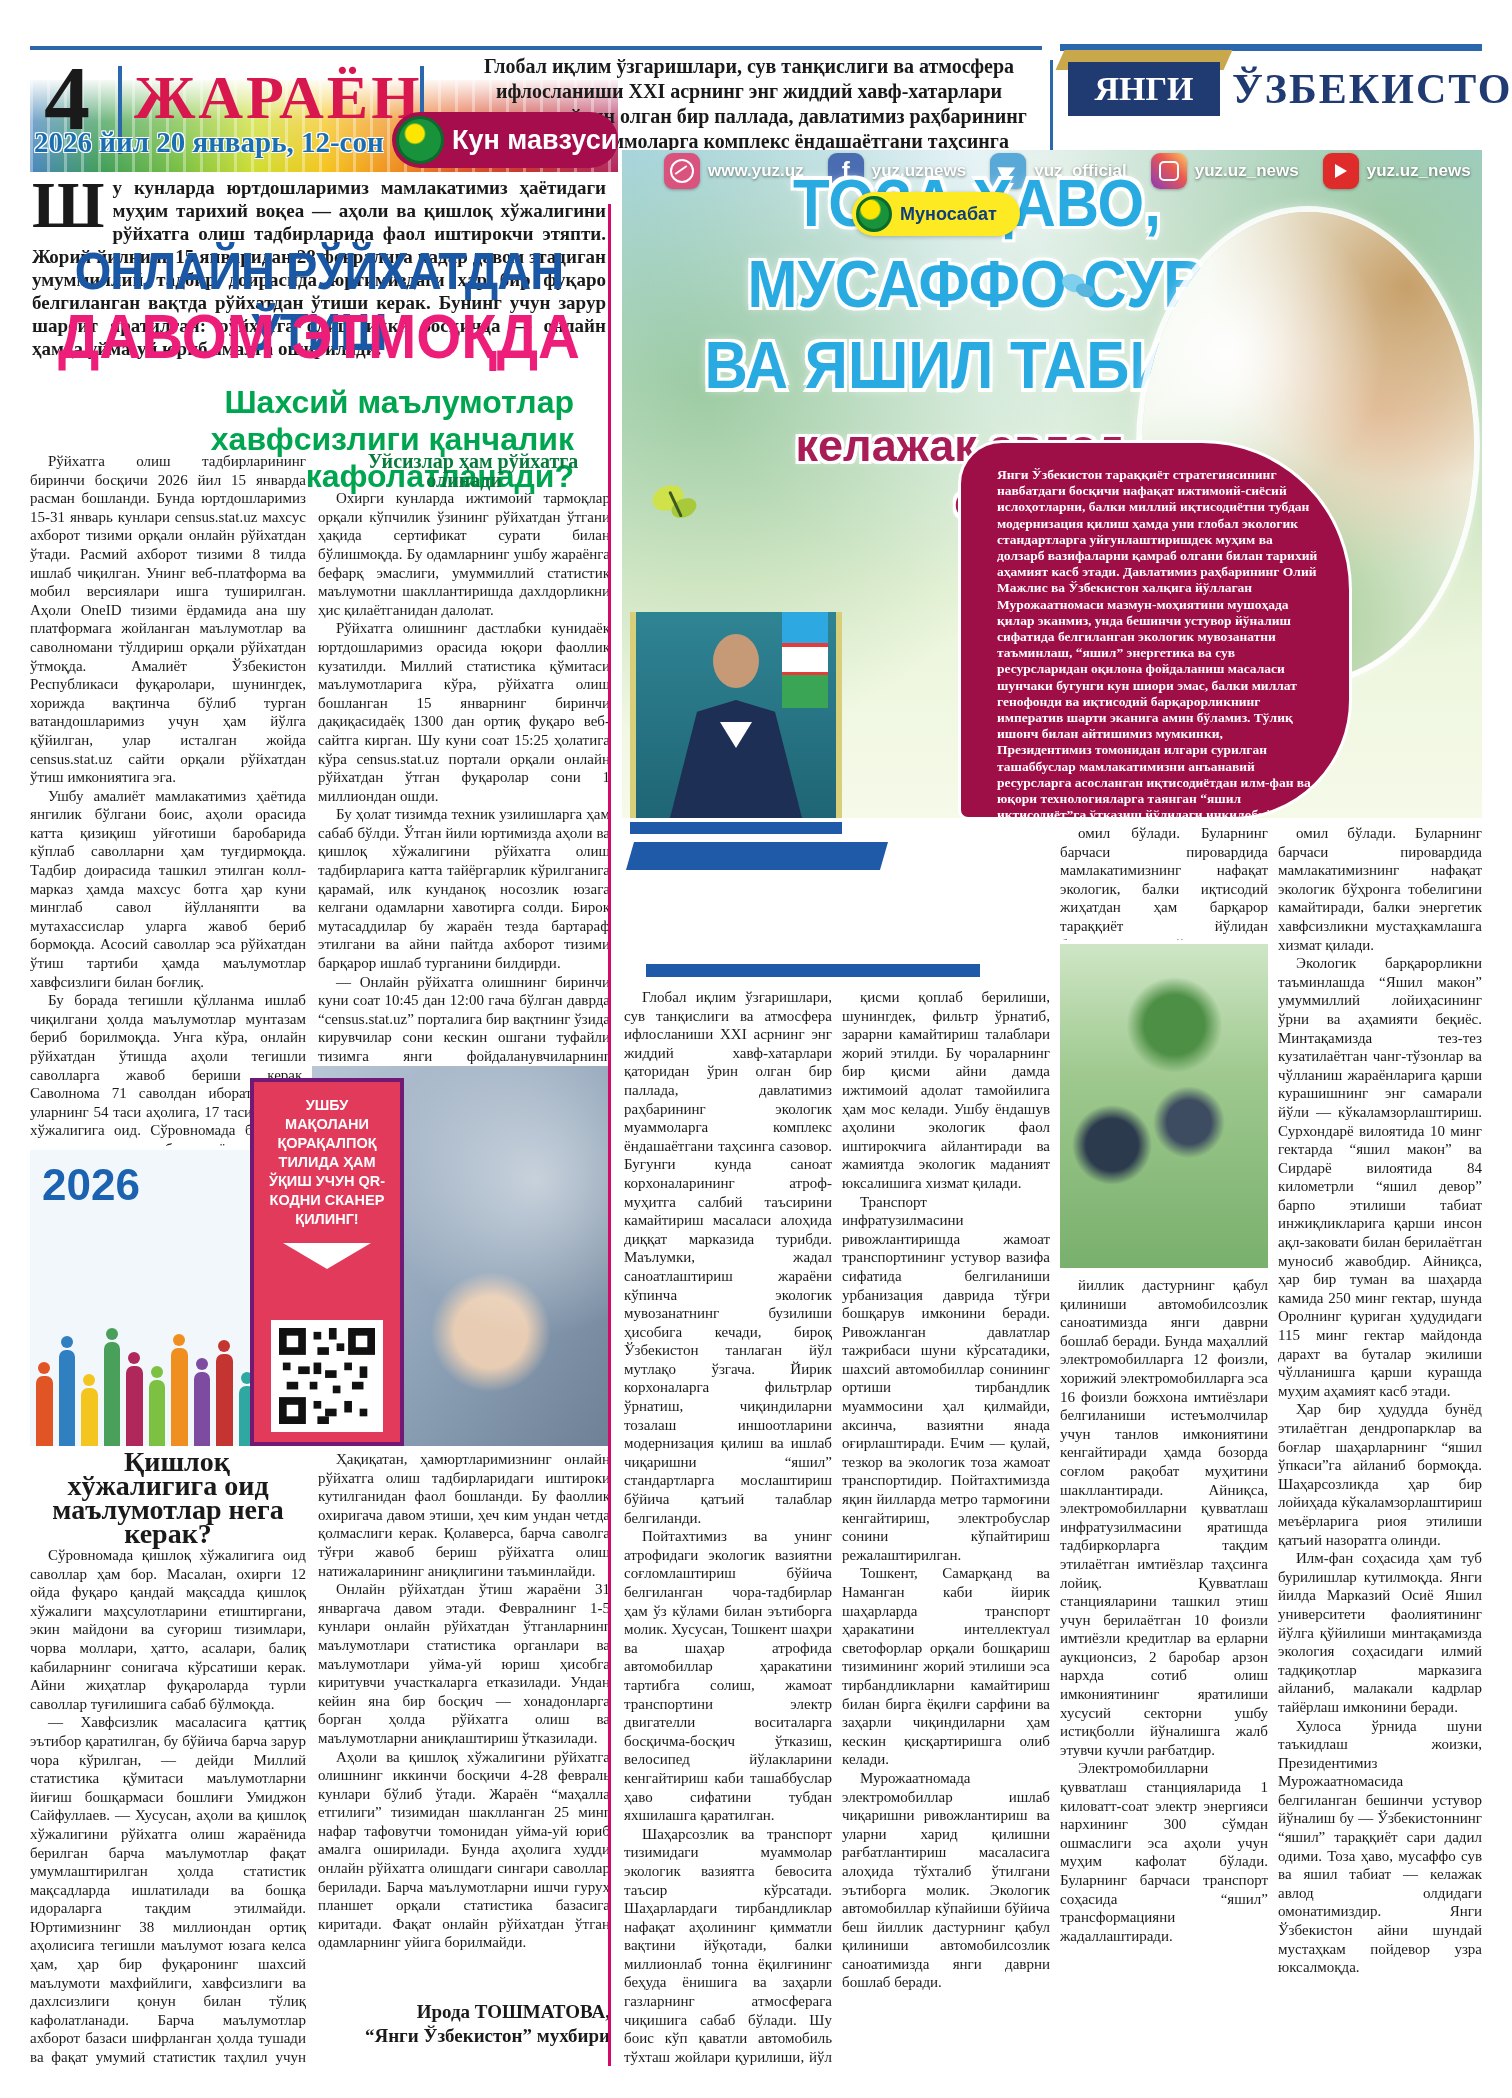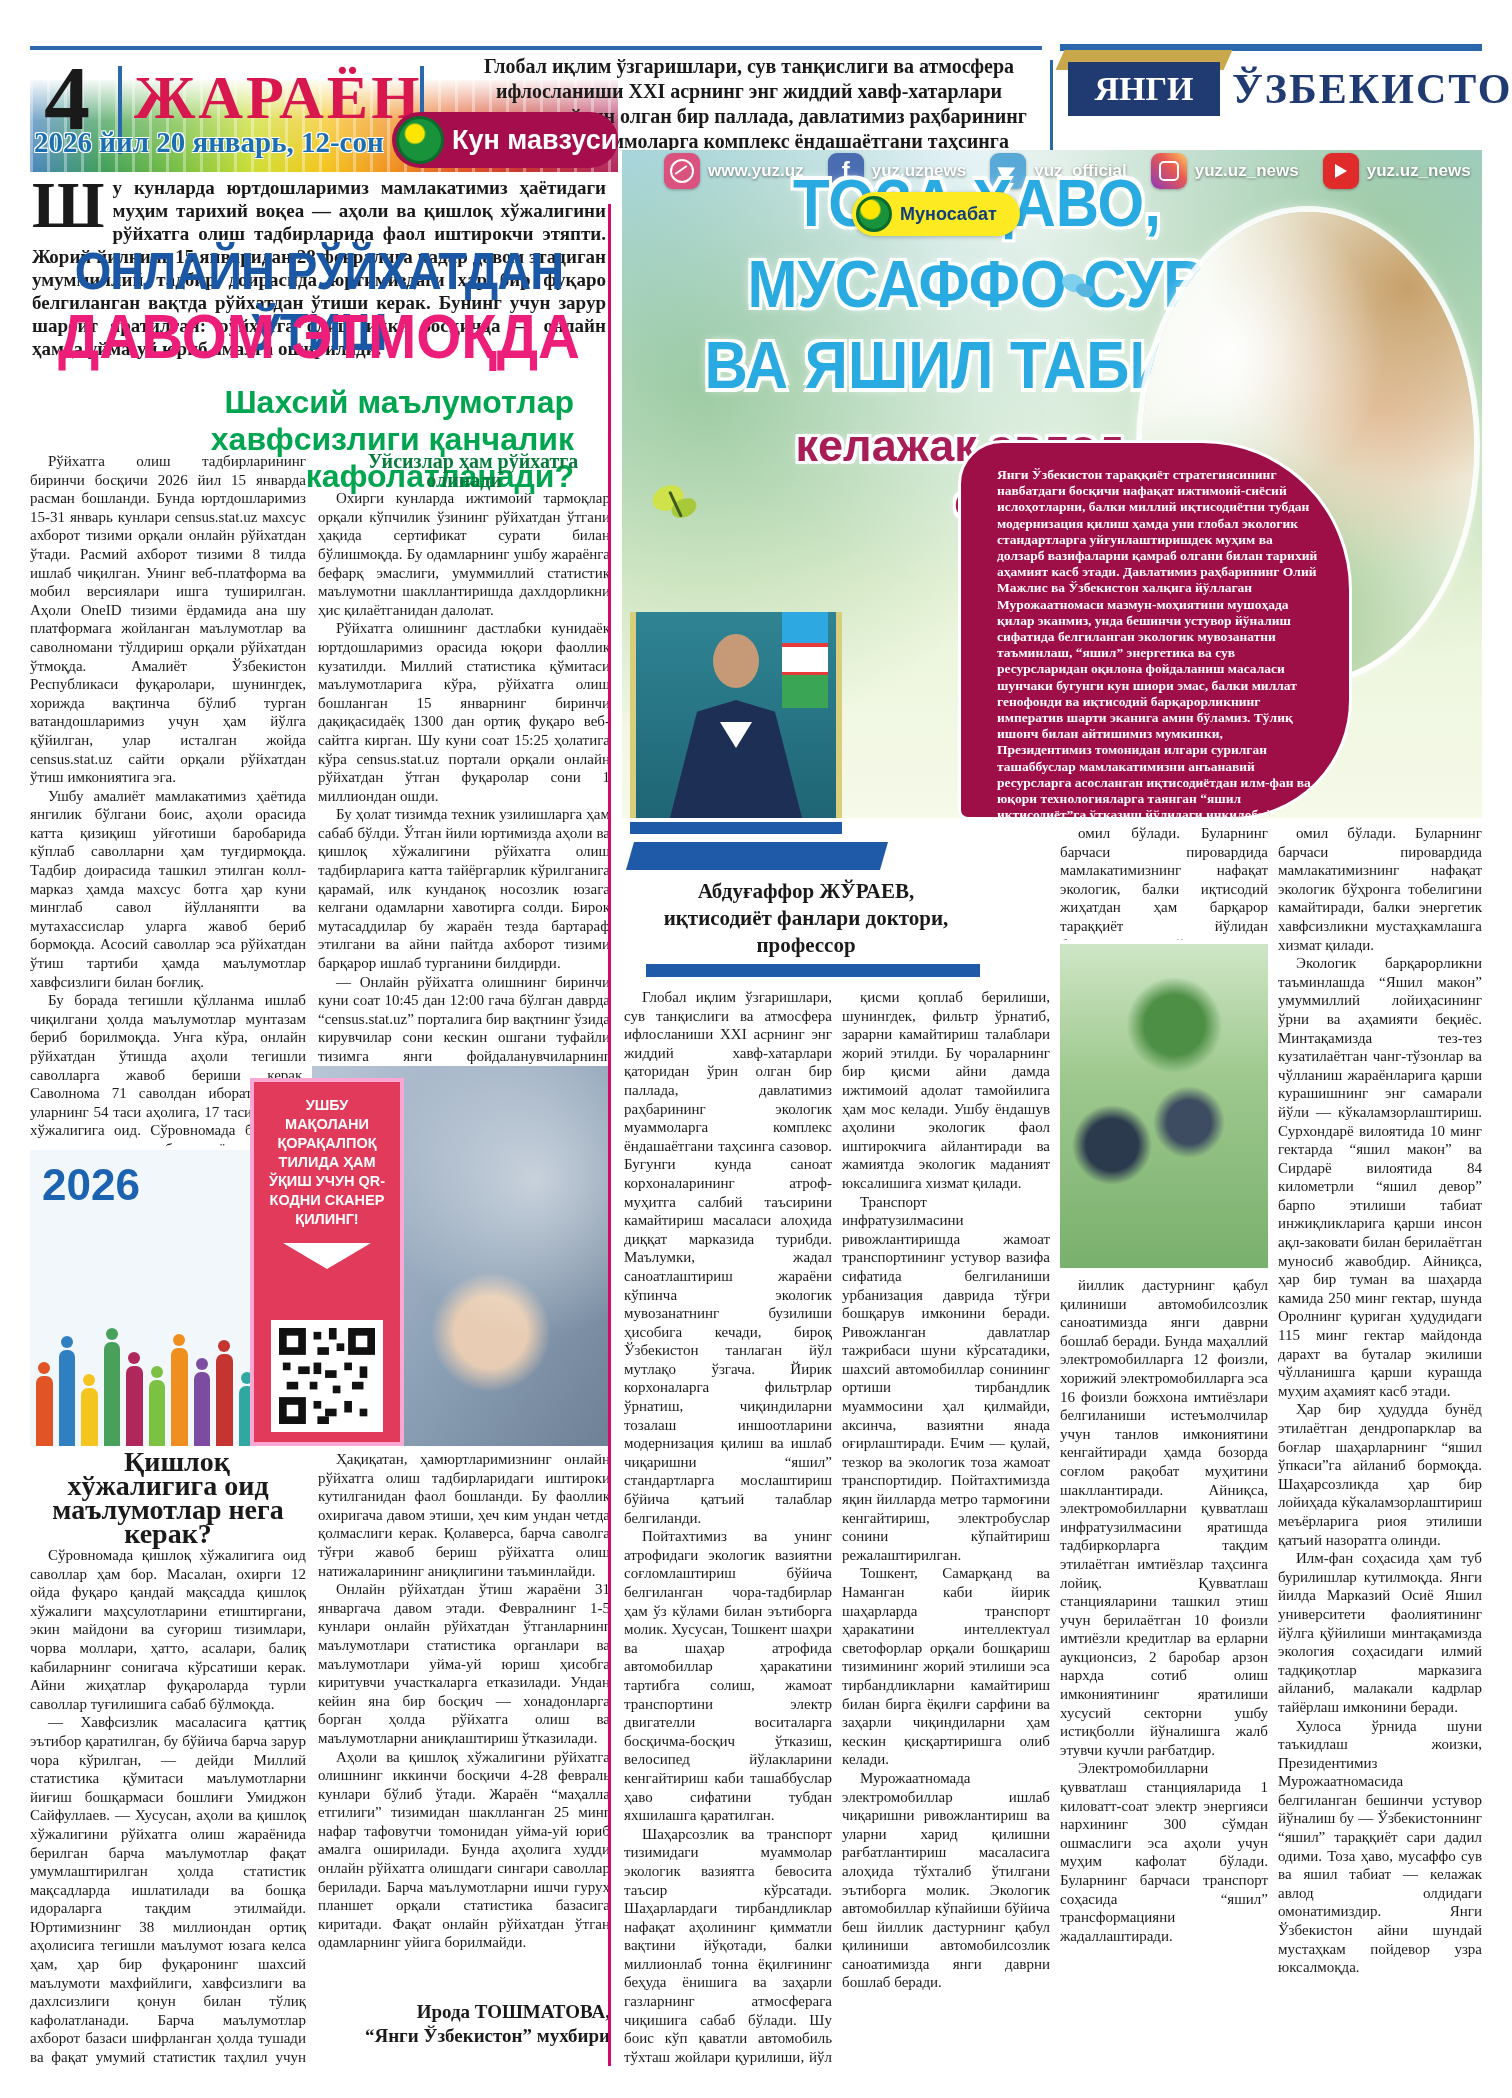--- a/index.html
+++ b/index.html
@@ -52,21 +52,21 @@
      background:
        radial-gradient(circle at 75% 30%,rgba(255,255,255,.5),transparent 45%),
        radial-gradient(circle at 60% 70%,#e8cdb4 0 36px,transparent 60px),
        linear-gradient(125deg,#b9c6d6,#8fa3b8 55%,#6d8096);}
   #illus2026{left:30px;top:1150px;width:276px;height:296px;background:#f2f7fc;overflow:hidden;}
   #year{font-size:44px;font-weight:bold;color:#1b63b0;font-family:"Liberation Sans",sans-serif;margin:10px 0 0 12px;}
   #people-row{position:absolute;bottom:0;left:0;right:0;height:150px;display:flex;align-items:flex-end;gap:6px;padding:0 6px;}
   #people-row i{display:block;flex:1;border-radius:7px 7px 0 0;position:relative;}
   #people-row i::before{content:"";position:absolute;top:-14px;left:50%;transform:translateX(-50%);
      width:12px;height:12px;border-radius:50%;background:inherit;}
-  #qr-box{left:250px;top:1078px;width:154px;height:368px;background:#e23a5b;border:4px solid #f9a8d4;box-sizing:border-box;
+  #qr-box{left:250px;top:1078px;width:154px;height:368px;background:#e23a5b;border:4px solid #701a75;box-sizing:border-box;
      z-index:6;display:flex;flex-direction:column;align-items:center;padding:14px 8px 10px;
      font-family:"Liberation Sans",sans-serif;color:#fff;font-weight:bold;font-size:14.5px;line-height:19px;text-align:center;}
   #qr-arrow{width:0;height:0;border-left:44px solid transparent;border-right:44px solid transparent;border-top:26px solid #fff;margin:14px 0;}
   #qr-code{width:112px;height:112px;background:#fff;margin-top:auto;display:flex;align-items:center;justify-content:center;}
   #s2c1{left:30px;top:1450px;width:276px;height:616px;}
   #s2c2{left:318px;top:1450px;width:292px;height:616px;}
   .black-h{font-weight:bold;font-size:28px;line-height:24px;text-align:center;margin:0 6px 10px;text-indent:0;}
   #s2c2-inner{height:540px;overflow:hidden;}
   #l-byline{text-align:right;font-weight:bold;font-size:19px;line-height:24px;margin-top:10px;}
   
@@ -311,25 +311,20 @@
     <div id="man-photo">
       <span id="flag"></span>
       <span id="man-head"></span>
       <span id="man-shirt"></span>
       <span id="man-body"></span>
     </div>
   </div>
 
   <div class="abs bbar" id="bar1"></div>
   <div class="abs bbar" id="bar2"></div>
-  <div class="abs" id="r-byline">
-    <span>Абдуғаффор ЖЎРАЕВ,</span><br>
-    <span>иқтисодиёт фанлари доктори,</span><br>
-    <span>профессор</span>
-  </div>
   <div class="abs bbar" id="bar3"></div>
 
   <div class="abs col" id="rc1">
       <p>Глобал иқлим ўзгаришлари, сув танқислиги ва атмосфера ифлосланиши XXI асрнинг энг жиддий хавф-хатарлари қаторидан ўрин олган бир паллада, давлатимиз раҳбарининг экологик муаммоларга комплекс ёндашаётгани таҳсинга сазовор. Бугунги кунда саноат корхоналарининг атроф-муҳитга салбий таъсирини камайтириш масаласи алоҳида диққат марказида турибди. Маълумки, жадал саноатлаштириш жараёни кўпинча экологик мувозанатнинг бузилиши ҳисобига кечади, бироқ Ўзбекистон танлаган йўл мутлақо ўзгача. Йирик корхоналарга фильтрлар ўрнатиш, чиқиндиларни тозалаш иншоотларини модернизация қилиш ва ишлаб чиқаришни “яшил” стандартларга мослаштириш бўйича қатъий талаблар белгиланди.</p>
       <p>Пойтахтимиз ва унинг атрофидаги экологик вазиятни соғломлаштириш бўйича белгиланган чора-тадбирлар ҳам ўз кўлами билан эътиборга молик. Хусусан, Тошкент шаҳри ва шаҳар атрофида автомобиллар ҳаракатини тартибга солиш, жамоат транспортини электр двигателли воситаларга босқичма-босқич ўтказиш, велосипед йўлакларини кенгайтириш каби ташаббуслар ҳаво сифатини тубдан яхшилашга қаратилган.</p>
       <p>Шаҳарсозлик ва транспорт тизимидаги муаммолар экологик вазиятга бевосита таъсир кўрсатади. Шаҳарлардаги тирбандликлар нафақат аҳолининг қимматли вақтини йўқотади, балки миллионлаб тонна ёқилғининг беҳуда ёнишига ва заҳарли газларнинг атмосферага чиқишига сабаб бўлади. Шу боис кўп қаватли автомобиль тўхташ жойлари қурилиши, йўл инфратузилмасини ақлли тизимлар билан жиҳозлаш масаласига алоҳида эътибор қаратилмоқда.</p>
     </div>
   <div class="abs col" id="rc2">
       <p>қисми қоплаб берилиши, шунингдек, фильтр ўрнатиб, зарарни камайтириш талаблари жорий этилди. Бу чораларнинг бир қисми айни дамда ижтимоий адолат тамойилига ҳам мос келади. Ушбу ёндашув аҳолини экологик фаол иштирокчига айлантиради ва жамиятда экологик маданият юксалишига хизмат қилади.</p>
       <p>Транспорт инфратузилмасини ривожлантиришда жамоат транспортининг устувор вазифа сифатида белгиланиши урбанизация даврида тўғри бошқарув имконини беради. Ривожланган давлатлар тажрибаси шуни кўрсатадики, шахсий автомобиллар сонининг ортиши тирбандлик муаммосини ҳал қилмайди, аксинча, вазиятни янада оғирлаштиради. Ечим — қулай, тезкор ва экологик тоза жамоат транспортидир. Пойтахтимизда яқин йилларда метро тармоғини кенгайтириш, электробуслар сонини кўпайтириш режалаштирилган.</p>

